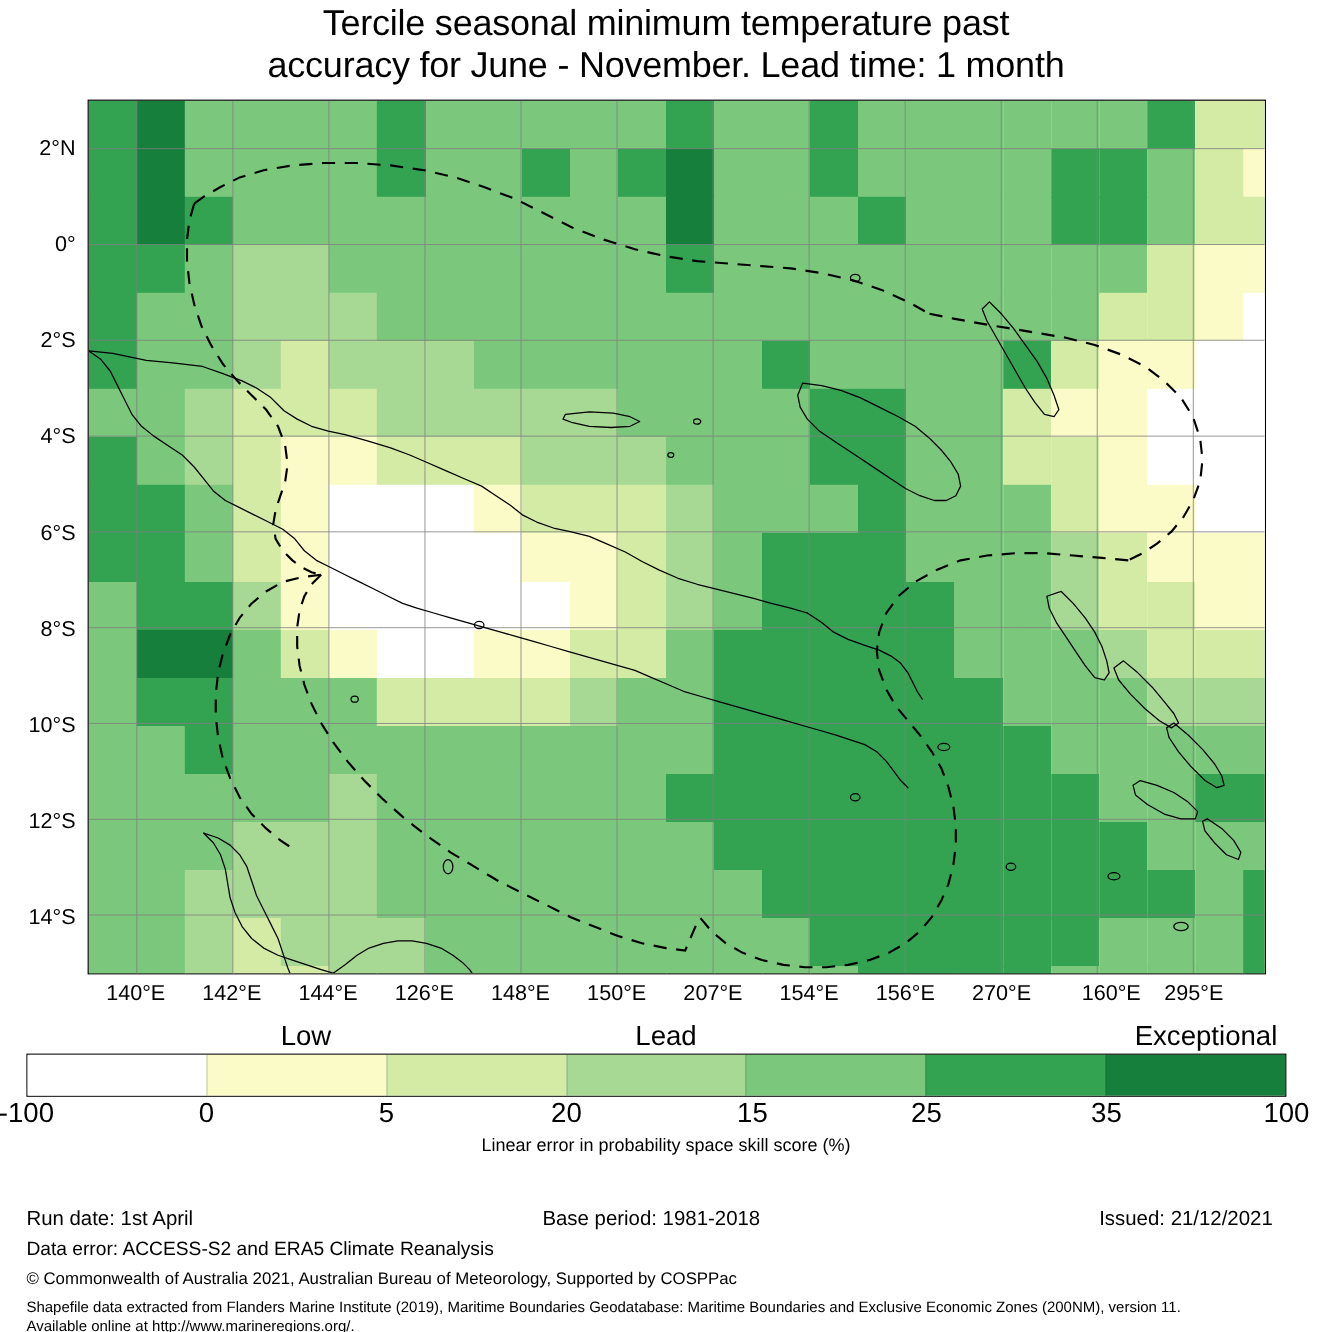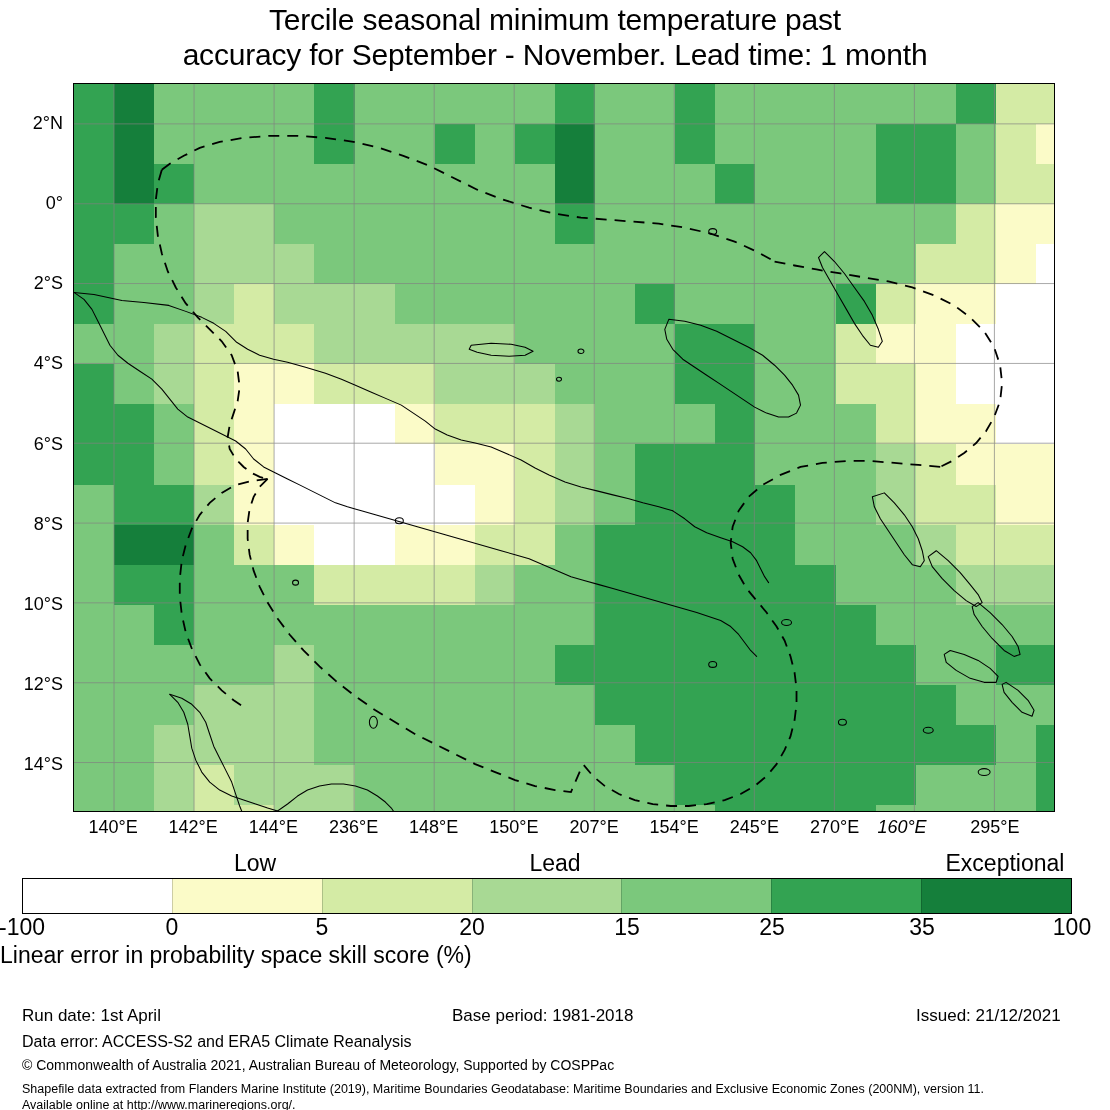--- a/index.html
+++ b/index.html
@@ -40,37 +40,37 @@
   #cbar span+span{border-left:1px solid rgba(0,0,0,.18);}
   .cbtick{
     position:absolute;top:915px;width:130px;text-align:center;
     font-size:23px;line-height:25px;
   }
   .cbcat{
     position:absolute;top:851px;width:240px;text-align:center;
     font-size:23px;line-height:24px;
   }
   #cbcaption{
-    position:absolute;left:0;top:942px;width:1110px;
-    font-size:23px;line-height:26px;
+    position:absolute;left:0;top:942px;width:1110px;text-align:center;
+    font-size:15px;line-height:26px;
   }
   
   .f1{position:absolute;font-size:17px;line-height:20px;}
   #f-run{left:22px;top:1006px;}
   #f-base{left:452px;top:1006px;}
   #f-iss{left:916px;top:1006px;}
   #f-src{left:22px;top:1032px;font-size:16px;}
   #f-cc{left:22px;top:1055px;font-size:14px;}
   #f-shp{left:22px;top:1081px;font-size:12.5px;line-height:16px;white-space:pre-line;}
 </style>
 </head>
 <body>
 
 <div id="title">Tercile seasonal minimum temperature past
-accuracy for September - November. Lead time: 1 month</div>
+accuracy for June - November. Lead time: 1 month</div>
 
 <div id="plot">
   <div id="cells">
       <div style="left:0.00px;top:0.00px;width:40.68px;height:40.65px;background:#33a352;"></div>
       <div style="left:40.08px;top:0.00px;width:40.68px;height:40.65px;background:#157f3b;"></div>
       <div style="left:80.16px;top:0.00px;width:40.68px;height:40.65px;background:#7bc87c;"></div>
       <div style="left:120.24px;top:0.00px;width:40.68px;height:40.65px;background:#7bc87c;"></div>
       <div style="left:160.33px;top:0.00px;width:40.68px;height:40.65px;background:#7bc87c;"></div>
       <div style="left:200.41px;top:0.00px;width:40.68px;height:40.65px;background:#7bc87c;"></div>
       <div style="left:240.49px;top:0.00px;width:40.68px;height:40.65px;background:#33a352;"></div>
@@ -675,28 +675,28 @@
     <div class="ytick" style="top:434.5px;">6°S</div>
     <div class="ytick" style="top:514.6px;">8°S</div>
     <div class="ytick" style="top:594.7px;">10°S</div>
     <div class="ytick" style="top:674.8px;">12°S</div>
     <div class="ytick" style="top:754.9px;">14°S</div>
   </div>
 <div id="xticks">
     <div class="xtick" style="left:53.1px;">140°E</div>
     <div class="xtick" style="left:133.2px;">142°E</div>
     <div class="xtick" style="left:213.4px;">144°E</div>
-    <div class="xtick" style="left:293.6px;">236°E</div>
+    <div class="xtick" style="left:293.6px;">126°E</div>
     <div class="xtick" style="left:373.7px;">148°E</div>
     <div class="xtick" style="left:453.9px;">150°E</div>
     <div class="xtick" style="left:534.1px;">207°E</div>
     <div class="xtick" style="left:614.2px;">154°E</div>
-    <div class="xtick" style="left:694.4px;">245°E</div>
+    <div class="xtick" style="left:694.4px;">156°E</div>
     <div class="xtick" style="left:774.6px;">270°E</div>
-    <div class="xtick" style="left:842px;font-style:italic;">160°E</div>
+    <div class="xtick" style="left:866px;">160°E</div>
     <div class="xtick" style="left:934.9px;">295°E</div>
   </div>
 
 <div id="cbcats">
     <div class="cbcat" style="left:135px;">Low</div>
     <div class="cbcat" style="left:435px;">Lead</div>
     <div class="cbcat" style="left:885px;">Exceptional</div>
   </div>
 <div id="cbar">
     <span style="background:#ffffff;"></span>

